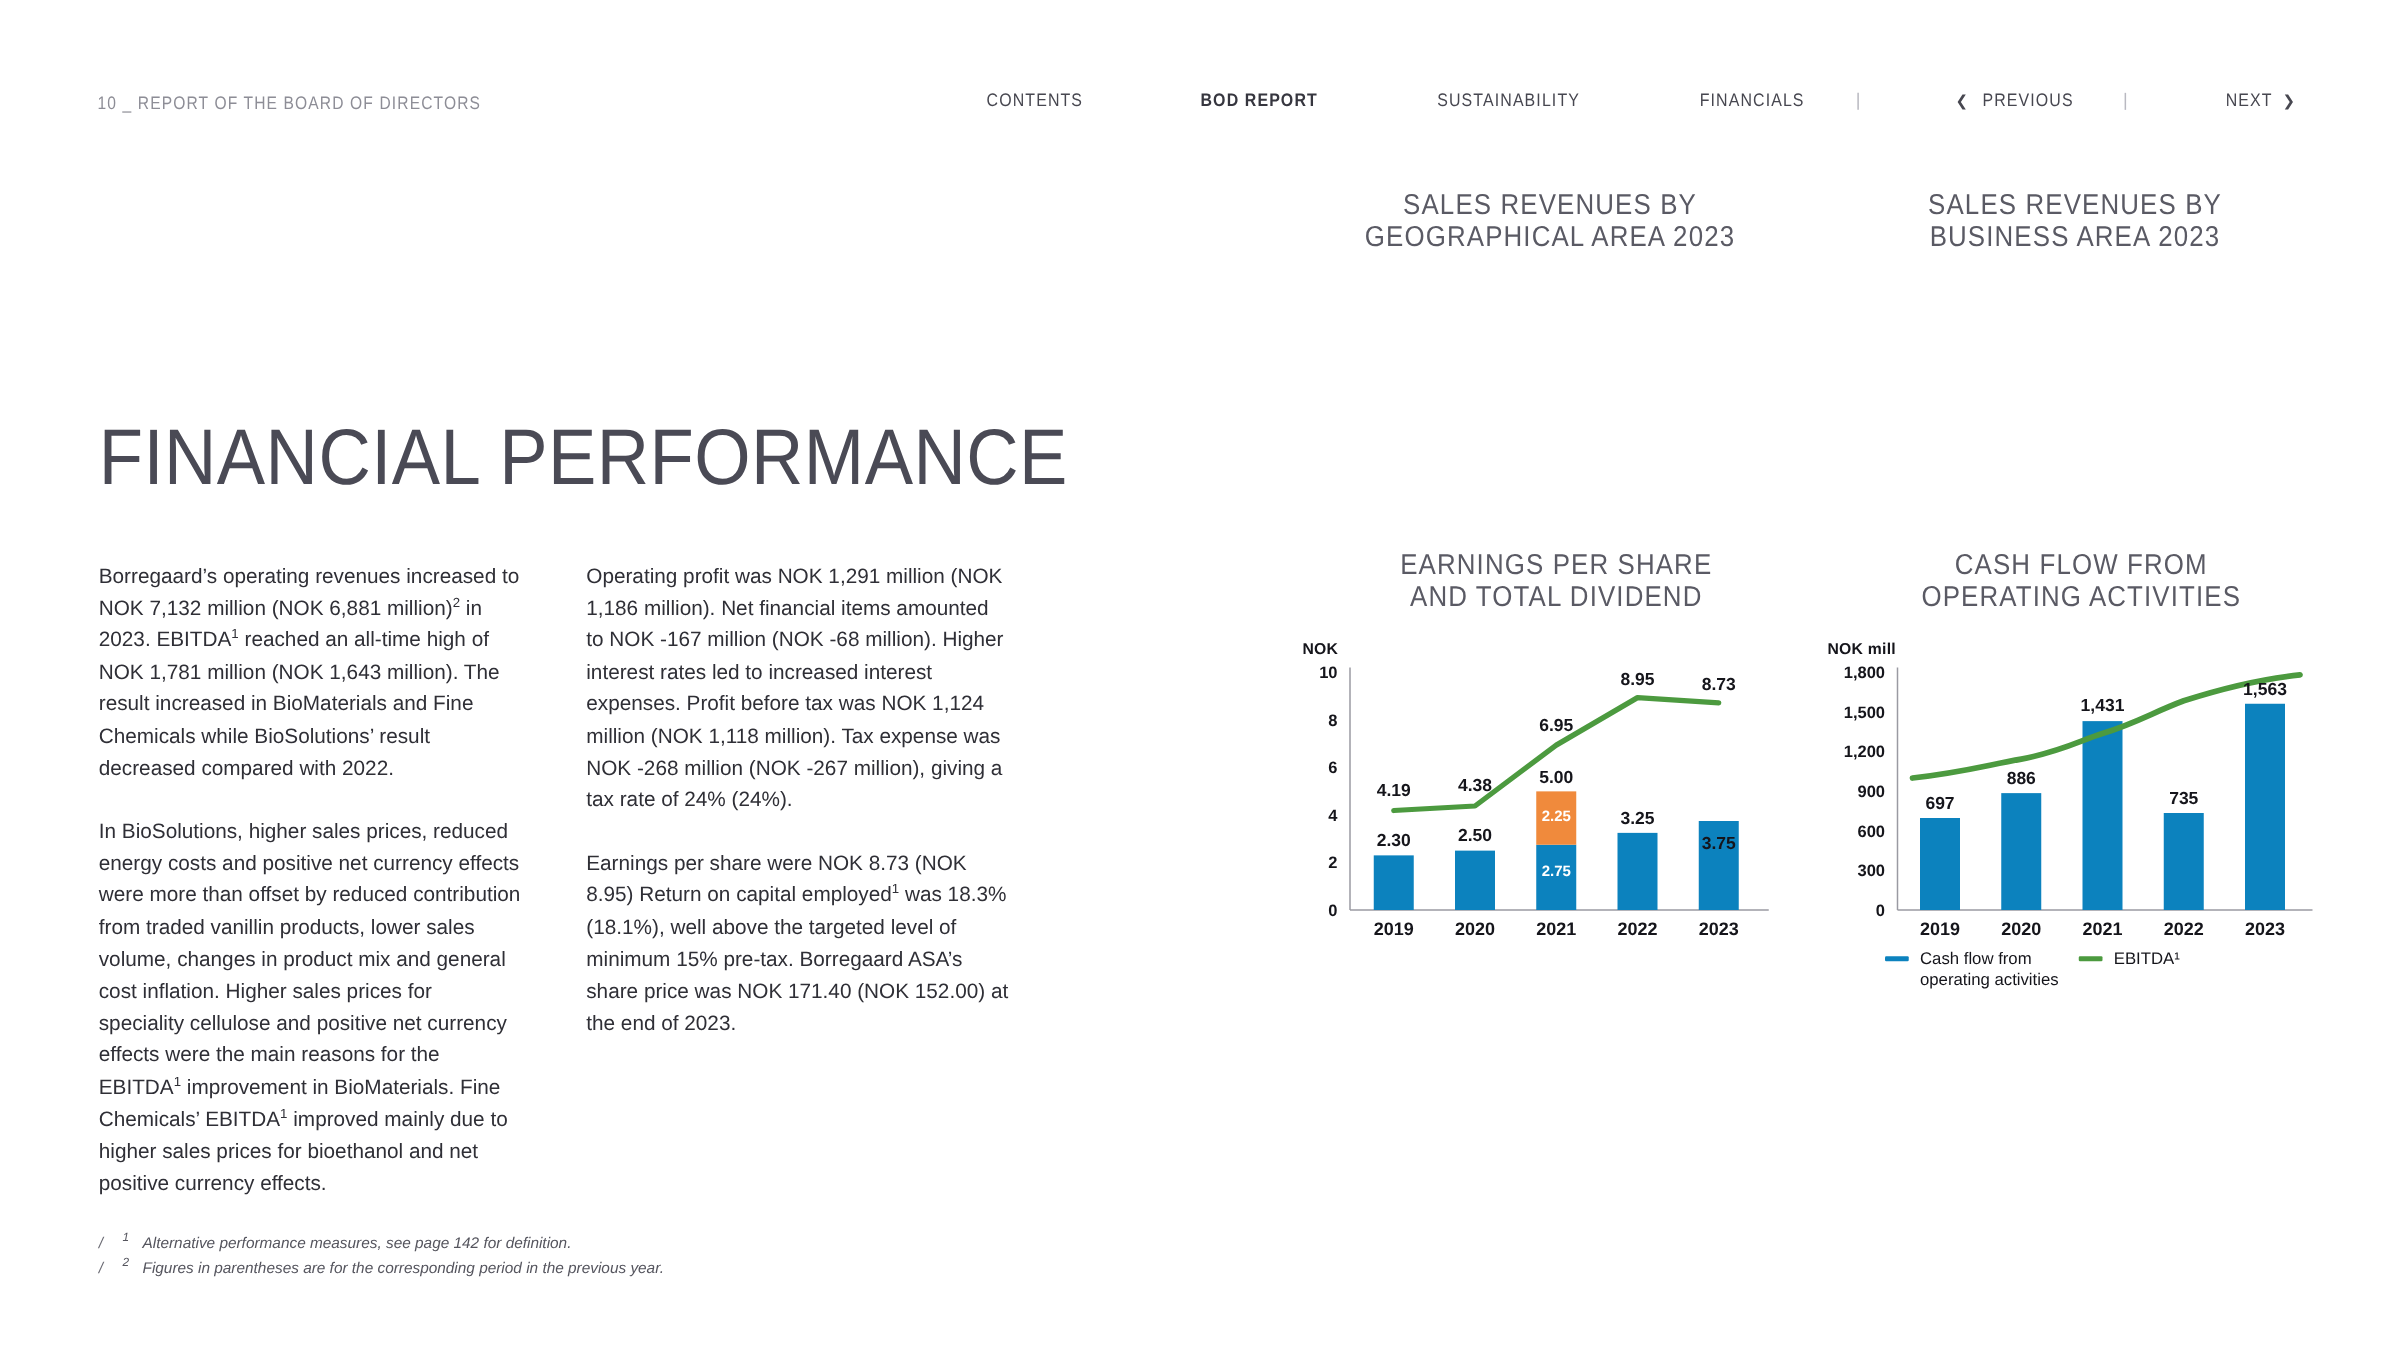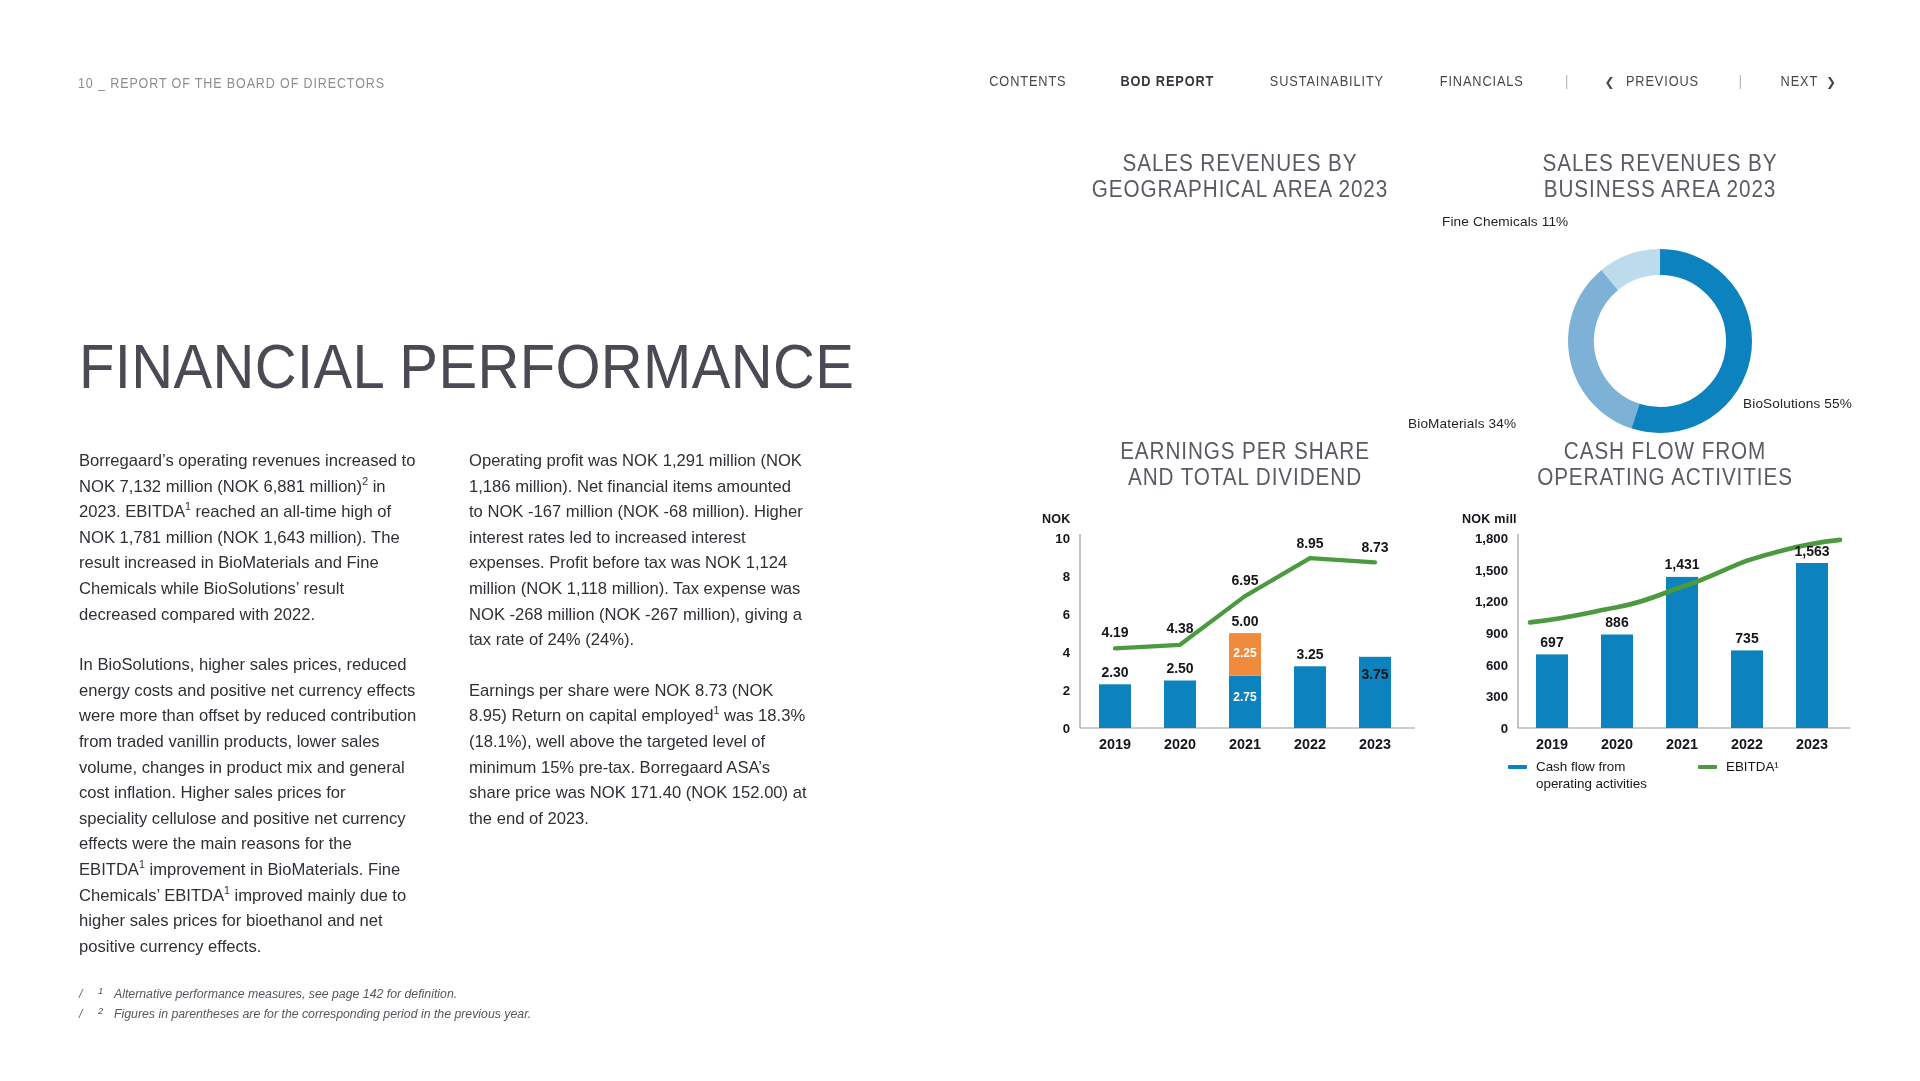--- a/index.html
+++ b/index.html
@@ -21,21 +21,21 @@
     white-space:nowrap;
   }
   .navwrap {
     position:absolute; right:62px; top:73px;
     display:flex; align-items:center; gap:0px;
     font-size:14.5px; letter-spacing:1.0px; color:#474750;
     font-family:"Liberation Sans Narrow","Liberation Sans",sans-serif;
     white-space:nowrap;
   }
   .navwrap span.nav-link { transform: scaleX(0.88); transform-origin:center; display:inline-block; }
-  .nav-item { padding:0 21px; cursor:pointer; }
+  .nav-item { padding:0 21px; cursor:pointer;margin-left:40px; }
   .nav-item.first { padding-left:0; }
   .nav-item.bold { font-weight:bold; color:#36363f; }
   .nav-sep { color:#b9b9c1; padding:0 14px; }
   .nav-arrow { font-size:12px; }
 
   
   .headline {
     position:absolute; left:79px; top:334px;
     font-family:"Liberation Sans Narrow","Liberation Sans",sans-serif;
     font-size:63px; line-height:64px; color:#4a4a55;
@@ -185,35 +185,20 @@
         <span class="ln">SALES REVENUES BY</span>
         <span class="ln">GEOGRAPHICAL AREA 2023</span>
       </div>
     </div>
 
     <div class="donut-block right">
       <div class="chart-title">
         <span class="ln">SALES REVENUES BY</span>
         <span class="ln">BUSINESS AREA 2023</span>
       </div>
-      <div class="donut-area">
-        <svg class="donut-svg" width="210" height="210" viewBox="0 0 210 210">
-          <g transform="translate(105,105)" fill="none" stroke-width="26">
-
-            <circle r="79" stroke="#0c82be" stroke-dasharray="273.0 223.4" transform="rotate(-90)"></circle>
-
-            <circle r="79" stroke="#7db2d6" stroke-dasharray="168.8 327.6" transform="rotate(108)"></circle>
-
-            <circle r="79" stroke="#bcdcee" stroke-dasharray="54.6 441.8" transform="rotate(230.4)"></circle>
-          </g>
-        </svg>
-        <div class="dlabel" style="left:-18px; top:-14px;">Fine Chemicals 11%</div>
-        <div class="dlabel" style="left:283px; top:168px;">BioSolutions 55%</div>
-        <div class="dlabel" style="left:-52px; top:188px;">BioMaterials 34%</div>
-      </div>
     </div>
 
     <div class="bar-block left">
       <div class="chart-title">
         <span class="ln">EARNINGS PER SHARE</span>
         <span class="ln">AND TOTAL DIVIDEND</span>
       </div>
       <div class="bar-area">
         <div class="axis-unit" style="left:2px; top:0px;">NOK</div>
 
@@ -299,21 +284,21 @@
         <div class="vallabel" style="left:287px; top:118px;">735</div>
         <div class="vallabel" style="left:352px; top:31px;">1,563</div>
 
         <div class="xtick" style="left:62px;  top:224px; width:60px;">2019</div>
         <div class="xtick" style="left:127px; top:224px; width:60px;">2020</div>
         <div class="xtick" style="left:192px; top:224px; width:60px;">2021</div>
         <div class="xtick" style="left:257px; top:224px; width:60px;">2022</div>
         <div class="xtick" style="left:322px; top:224px; width:60px;">2023</div>
       </div>
 
-      <div class="legend" style="left:48px; top:320px; display:flex; gap:50px;">
+      <div class="legend" style="left:48px; top:320px; display:flex; gap:15px;">
         <div class="lg-row" style="width:140px;">
           <span class="lg-swatch" style="background:#0c82be;"></span>
           <span class="lg-text">Cash flow from operating activities</span>
         </div>
         <div class="lg-row">
           <span class="lg-swatch" style="background:#4c9a3f;"></span>
           <span class="lg-text">EBITDA¹</span>
         </div>
       </div>
     </div>

